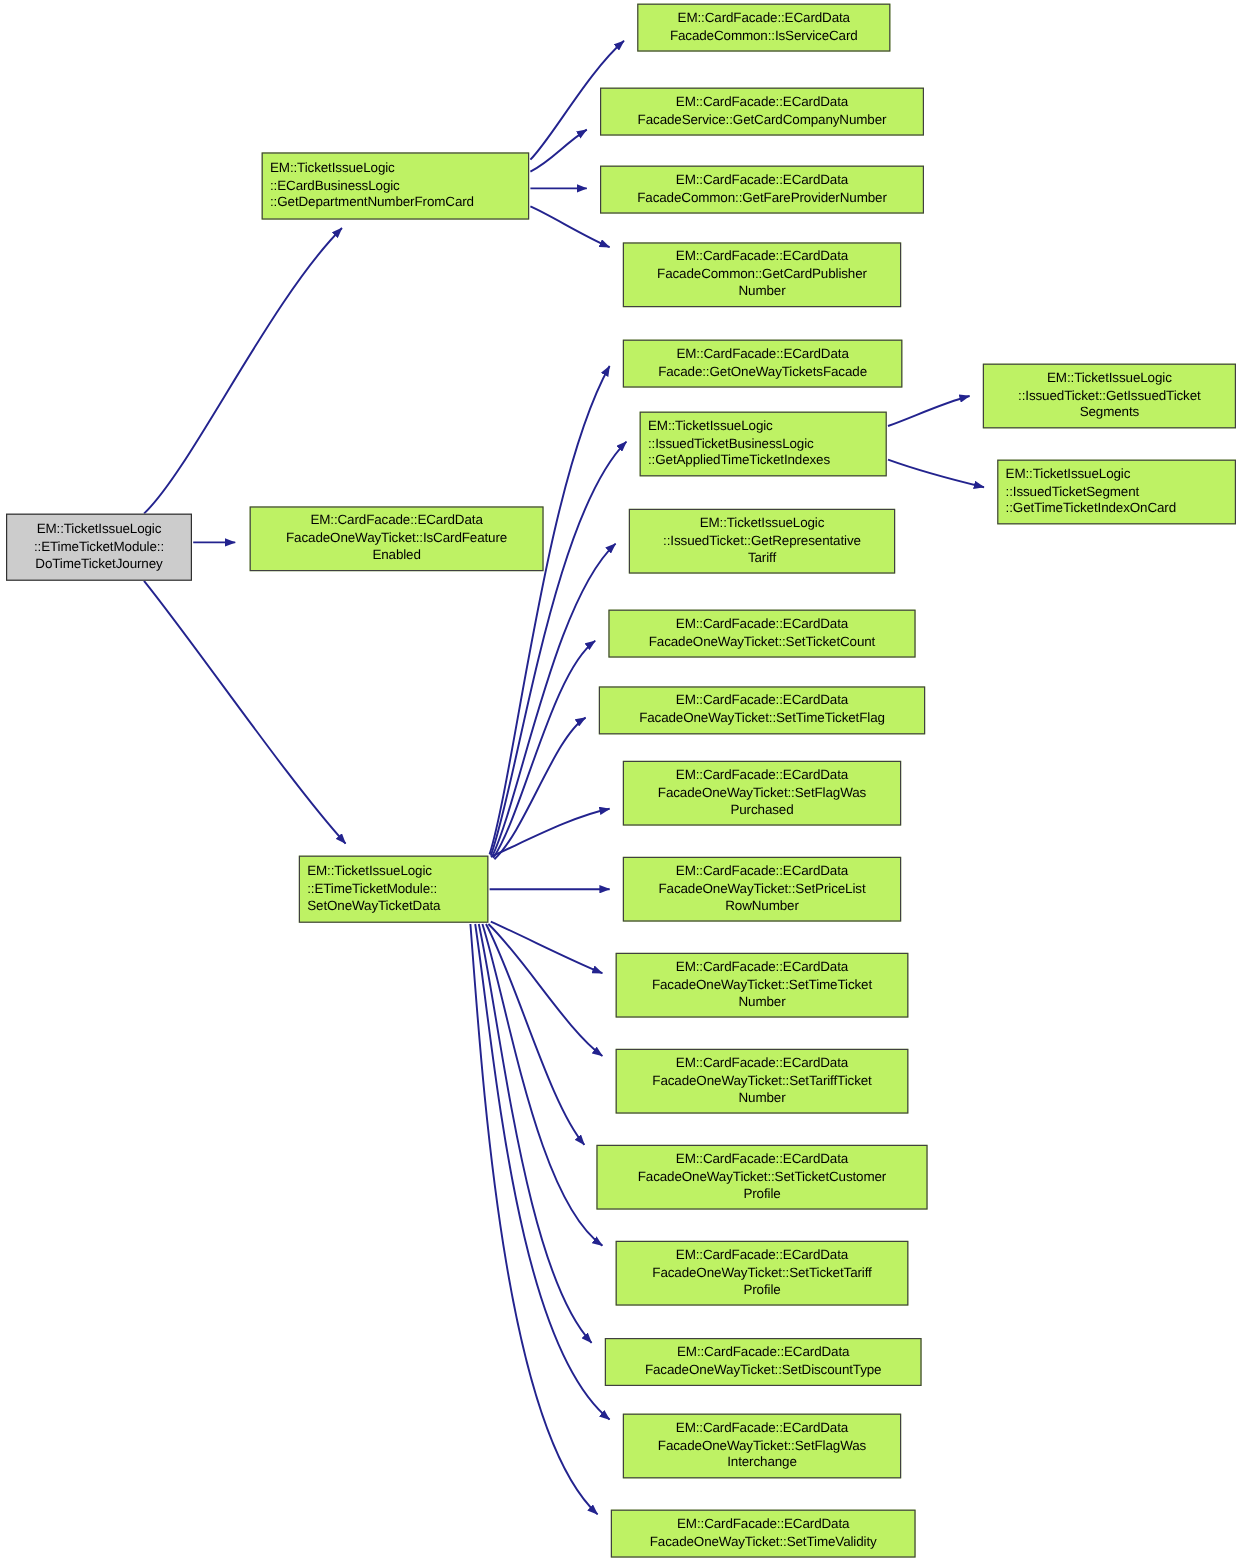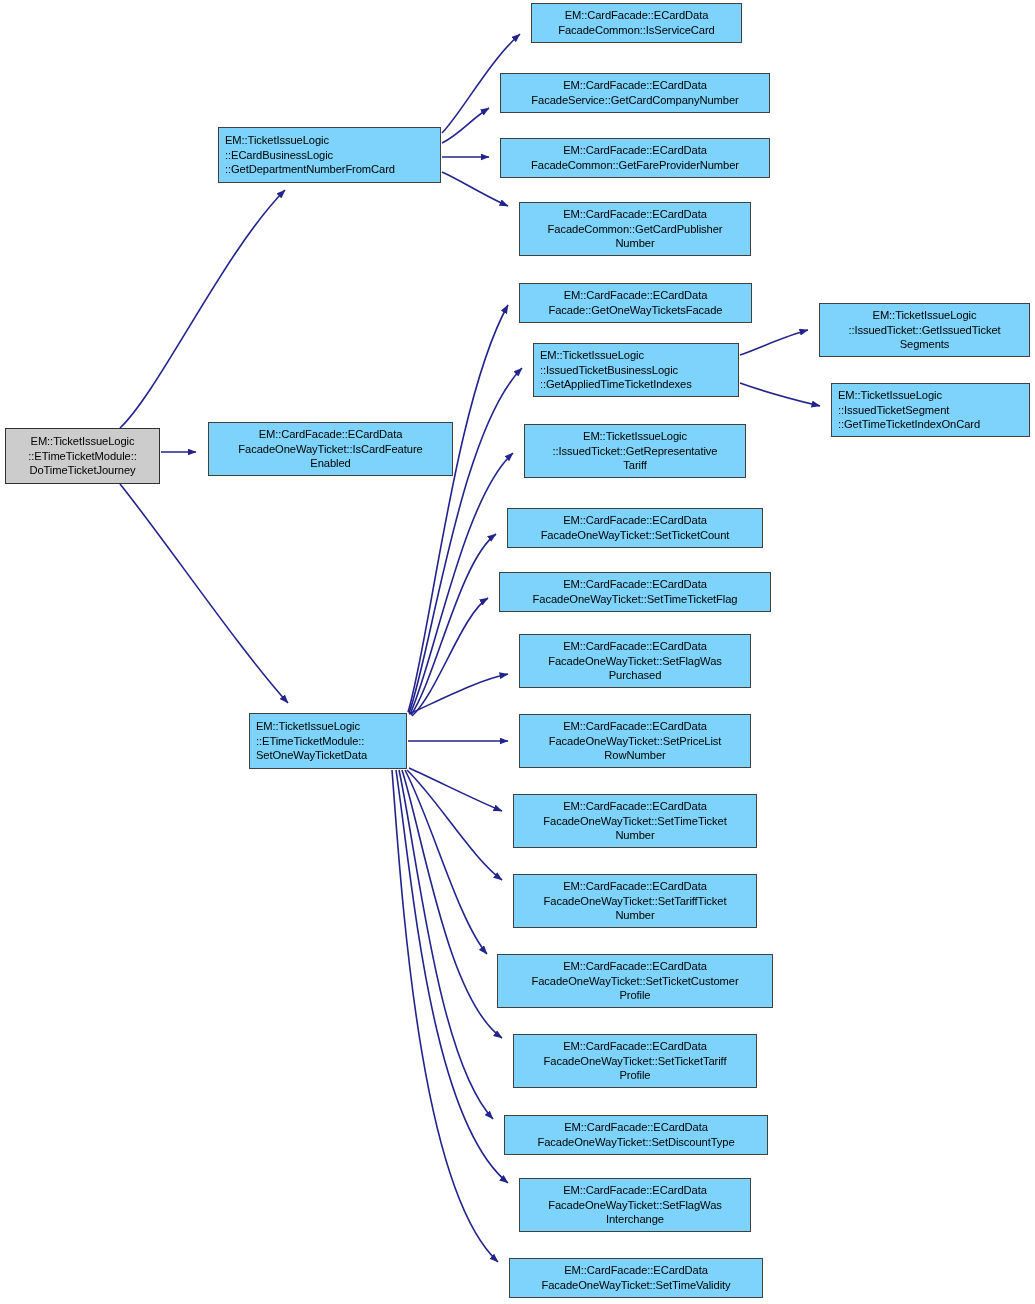--- a/index.html
+++ b/index.html
@@ -22,21 +22,21 @@
     position: absolute;
     left: 0;
     top: 0;
     width: 1035px;
     height: 1304px;
     pointer-events: none;
   }
   .node {
     position: absolute;
     box-sizing: border-box;
-    background: #7dd3fc;
+    background: #bef264;
     border: 1px solid #404040;
     display: flex;
     align-items: center;
     justify-content: center;
     text-align: center;
     font-family: "Liberation Sans", sans-serif;
     font-size: 11.2px;
     line-height: 14.6px;
     color: #000000;
     white-space: pre-line;

